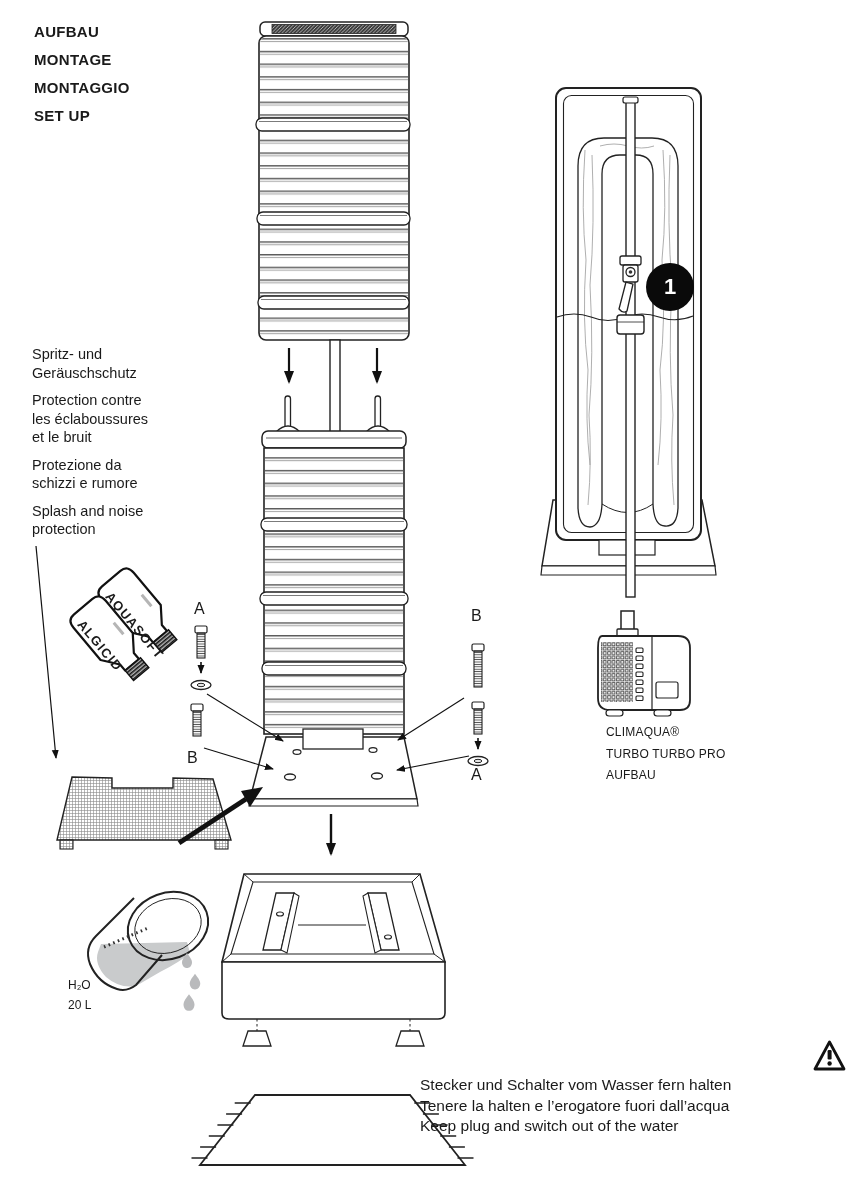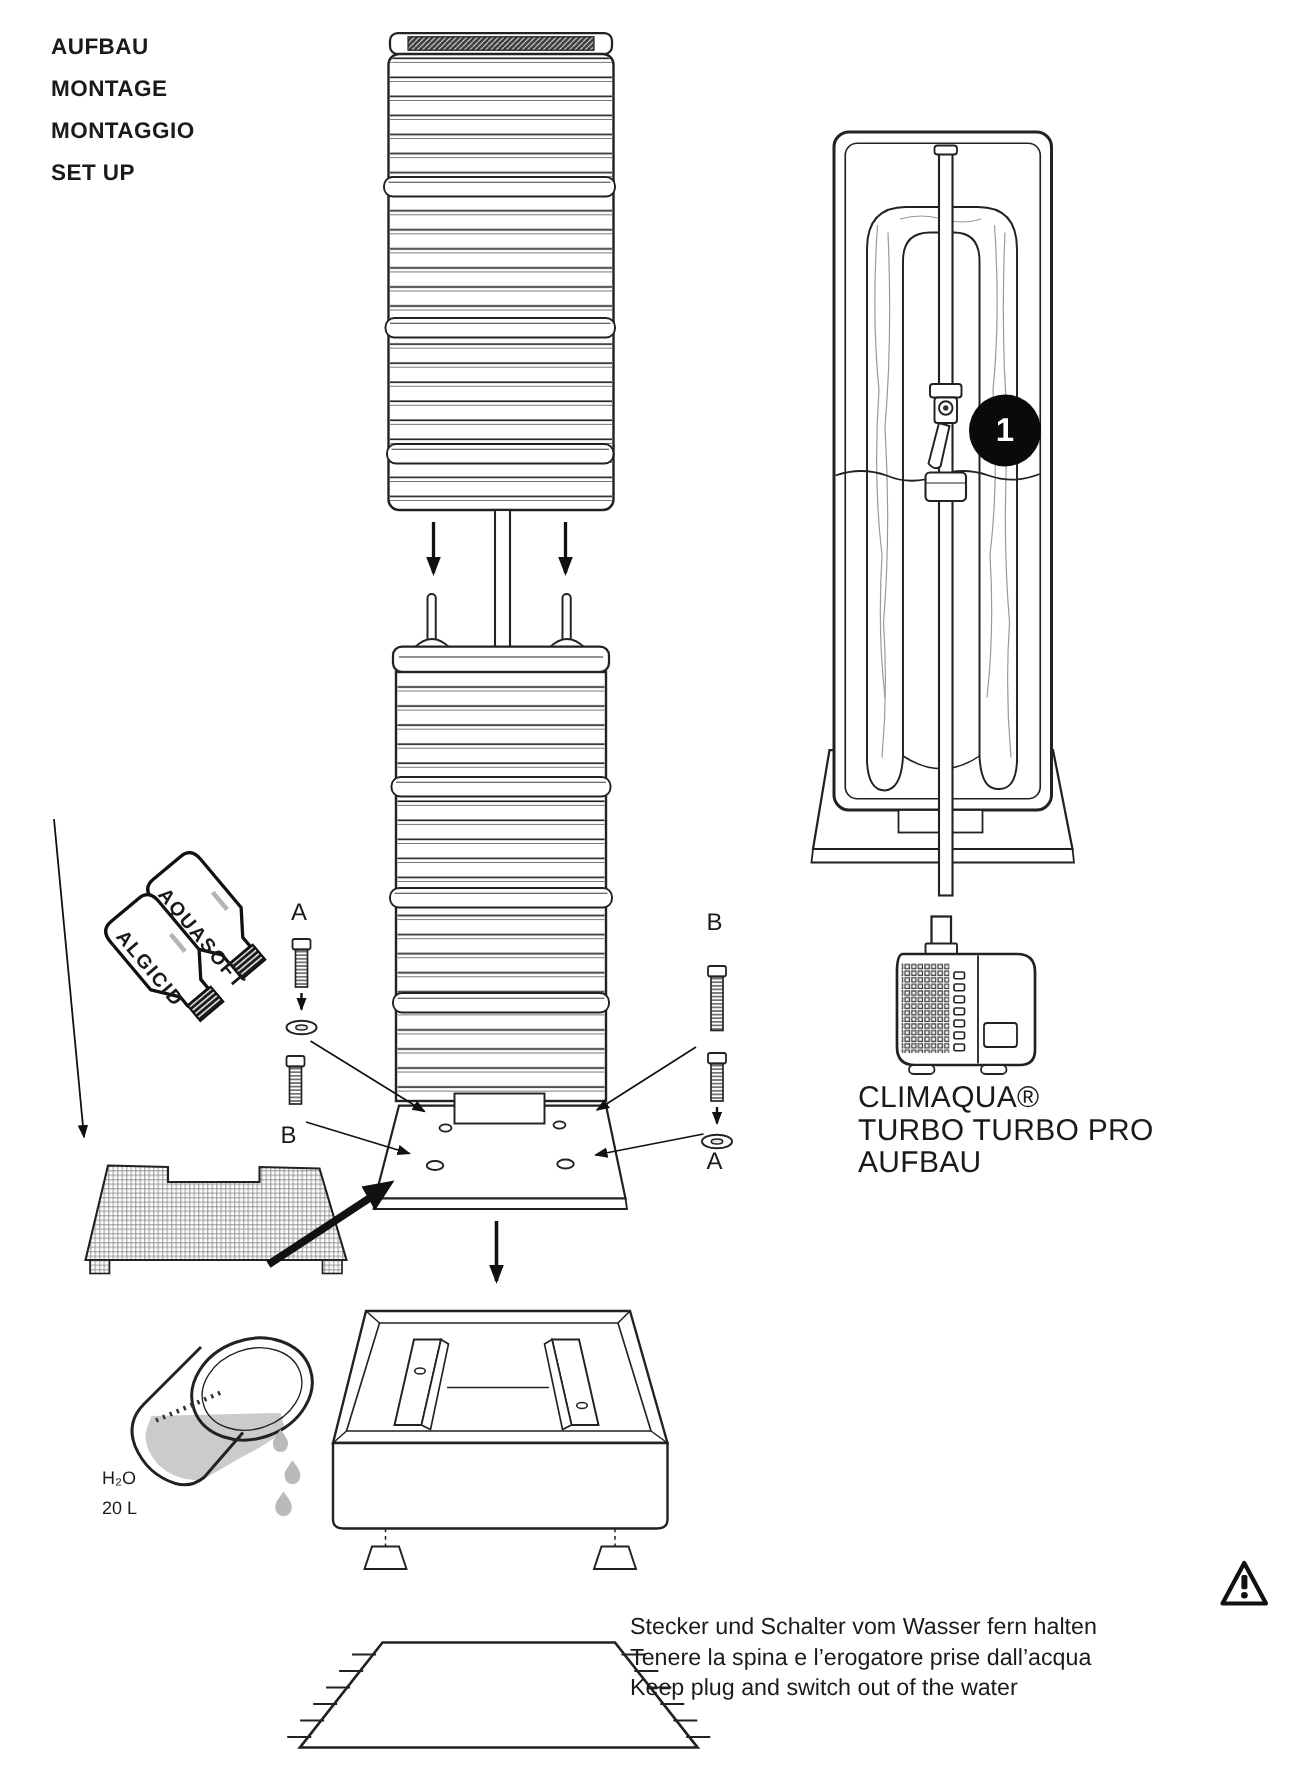--- a/index.html
+++ b/index.html
@@ -5,21 +5,21 @@
   html,body{margin:0;padding:0;background:#e8e8e8;}
   #page{position:relative;width:866px;height:1188px;background:#ffffff;overflow:hidden;
         font-family:"Liberation Sans",sans-serif;color:#1a1a1a;}
   #art{position:absolute;left:0;top:0;}
   .txt{position:absolute;color:#1a1a1a;}
   .title-block{left:34px;top:18px;font-size:15px;line-height:28px;font-weight:700;letter-spacing:.3px;}
   .splash-block{left:32px;top:345px;width:178px;font-size:14.5px;line-height:18.5px;}
   .splash-block .para{white-space:pre-line;margin:0 0 9px 0;}
   .hw-label{font-size:16px;font-weight:400;}
   .bottle-label{font-size:13px;font-weight:700;letter-spacing:1.2px;transform-origin:0 0;transform:rotate(50deg);white-space:nowrap;}
-  .pump-caption{left:572px;top:722px;font-size:20px;line-height:21.5px;letter-spacing:.2px;}
+  .pump-caption{left:606px;top:722px;font-size:12px;line-height:21.5px;letter-spacing:.2px;}
   .water-label{left:68px;top:975px;font-size:12px;line-height:20px;}
   .badge{left:646px;top:263px;width:48px;height:48px;border-radius:50%;
          display:flex;align-items:center;justify-content:center;
          font-size:22px;font-weight:700;}
   .warning-block{left:420px;top:1075px;width:427px;text-align:left;font-size:15.5px;line-height:20.5px;}
 </style>
 </head>
 <body>
 
 <div id="page">
@@ -258,20 +258,31 @@
   </g>
 </svg>
 
 <div class="txt title-block">
   <div>AUFBAU</div>
   <div>MONTAGE</div>
   <div>MONTAGGIO</div>
   <div>SET UP</div>
 </div>
 
+<div class="txt splash-block">
+  <p class="para">Spritz- und
+Geräuschschutz</p>
+  <p class="para">Protection contre
+les éclaboussures
+et le bruit</p>
+  <p class="para">Protezione da
+schizzi e rumore</p>
+  <p class="para">Splash and noise
+protection</p>
+</div>
 
 <span class="txt hw-label" style="left:194px;top:600px;">A</span>
 <span class="txt hw-label" style="left:187px;top:749px;">B</span>
 <span class="txt hw-label" style="left:471px;top:607px;">B</span>
 <span class="txt hw-label" style="left:471px;top:766px;">A</span>
 
 <span class="txt bottle-label" style="left:114px;top:589px;">AQUASOFT</span>
 <span class="txt bottle-label" style="left:86px;top:617px;">ALGICID</span>
 
 <div class="txt pump-caption">
@@ -284,17 +295,17 @@
   <div>H₂O</div>
   <div>20 L</div>
 </div>
 
 <div class="txt badge" id="step-badge" style="background: rgb(10, 10, 10); color: rgb(255, 255, 255);">
   <span>1</span>
 </div>
 
 <div class="txt warning-block">
   <div>Stecker und Schalter vom Wasser fern halten</div>
-  <div>Tenere la spina e l’erogatore prise dall’acqua</div>
+  <div>Tenere la halten e l’erogatore fuori dall’acqua</div>
   <div>Keep plug and switch out of the water</div>
 </div>
 
 </div>
 
 </body></html>

